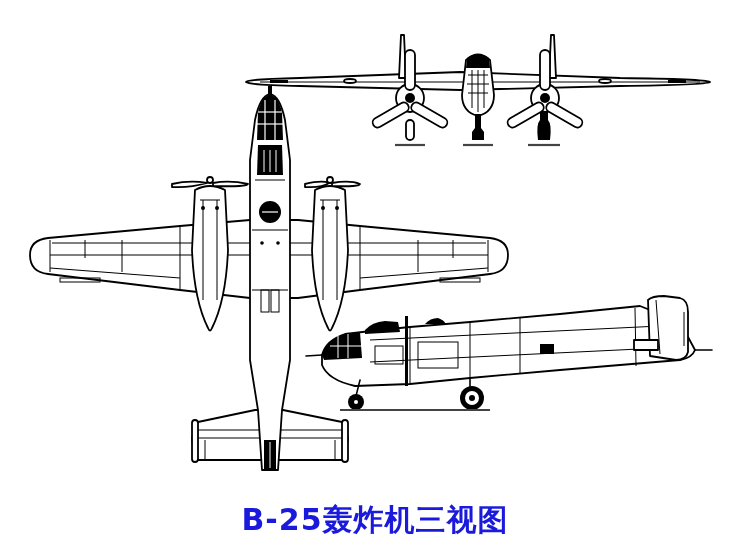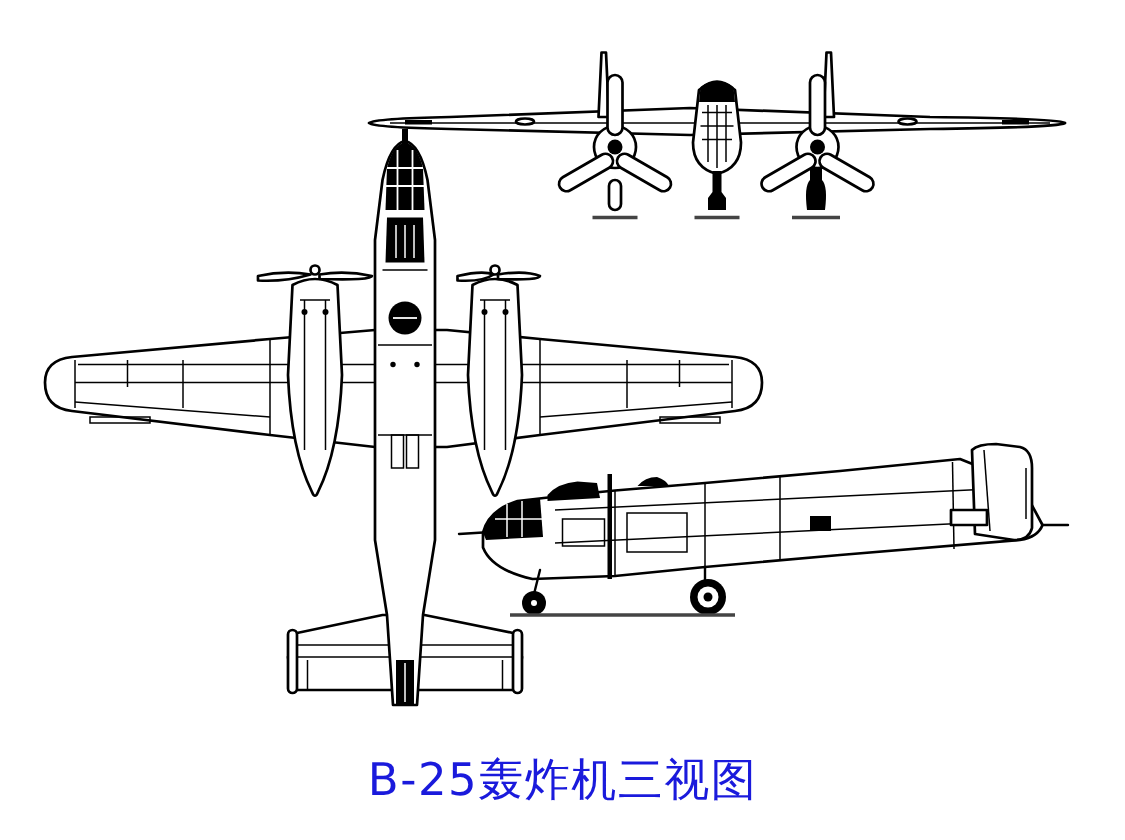--- a/index.html
+++ b/index.html
@@ -5,21 +5,21 @@
   html, body { margin: 0; padding: 0; background: #ffffff; }
   body { width: 750px; height: 560px; position: relative; overflow: hidden; }
   .view { position: absolute; left: 0; top: 0; }
   svg { display: block; }
   .caption {
     position: absolute;
     left: 0; width: 750px;
     top: 500px;
     text-align: center;
     font-family: "DejaVu Sans", sans-serif;
-    font-weight: normal;
+    font-weight: bold;
     font-size: 30px;
     letter-spacing: 1px;
   }
   .ln { fill: none; stroke: #000; stroke-width: 1.6; stroke-linejoin: round; stroke-linecap: round; }
   .lt { fill: none; stroke: #000; stroke-width: 1; }
   .wf { fill: #fff; stroke: #000; stroke-width: 1.8; stroke-linejoin: round; }
   .blk { fill: #000; }
   .gnd { stroke: #444; stroke-width: 2.2; }
 </style>
 </head>

